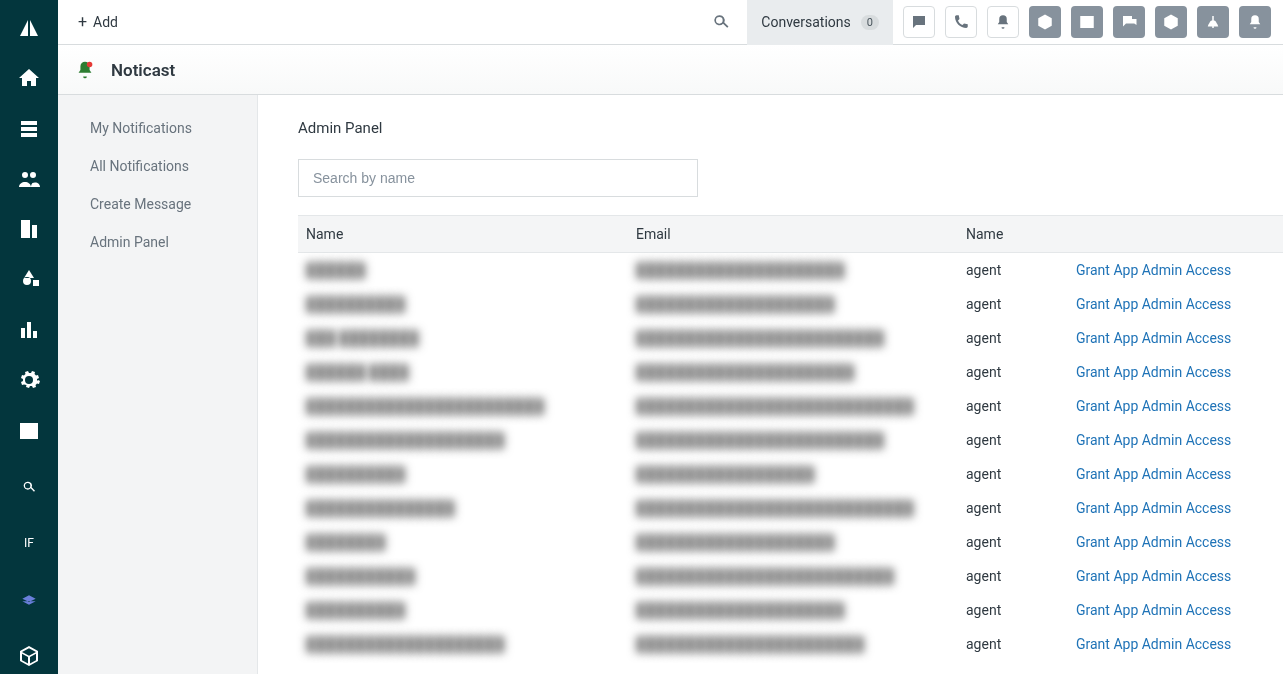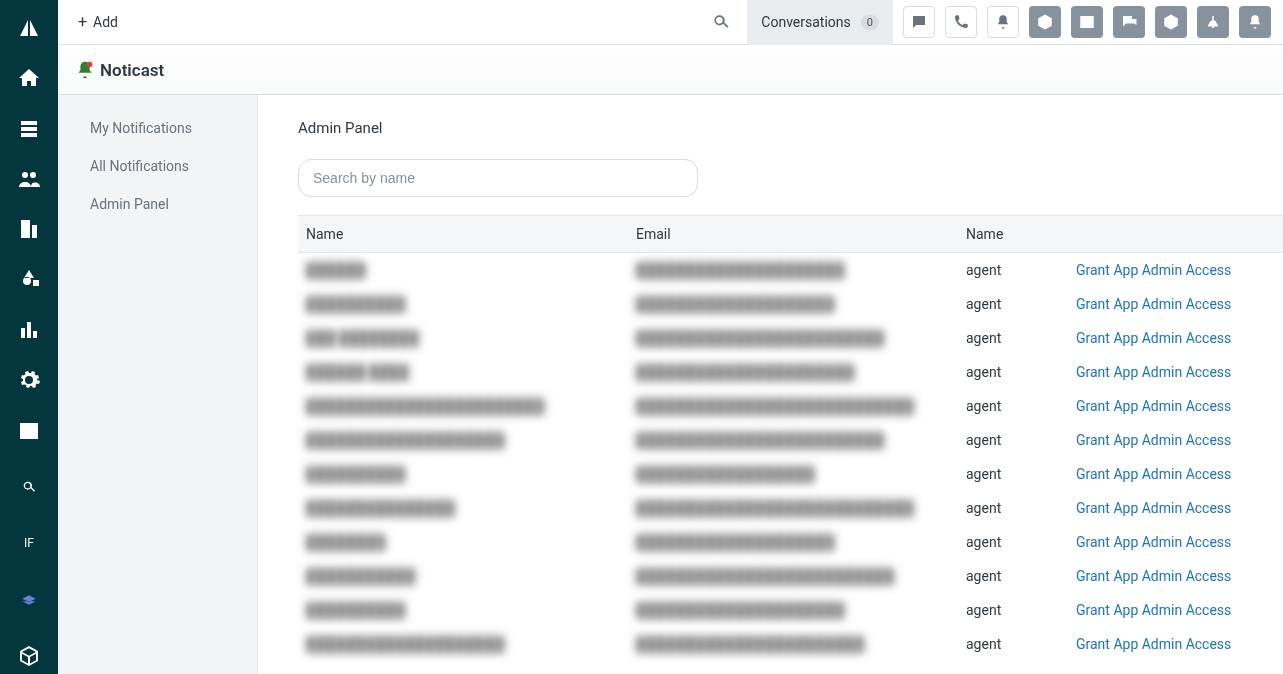--- a/index.html
+++ b/index.html
@@ -83,21 +83,21 @@
   .icon-box svg { width: 18px; height: 18px; }
   .icon-box.dark svg { fill: #ffffff; }
   .icon-box:not(.dark) svg { fill: #68737d; }
 
   
   .apptitle {
     height: 50px;
     border-bottom: 1px solid #d8dcde;
     background: linear-gradient(#fff, #f8f9f9);
     display: flex; align-items: center;
-    padding: 0 16px; gap: 4px;
+    padding: 0 16px; gap: 15px;
     font-size: 17px; font-weight: 600;
   }
   .app-logo {
     width: 22px; height: 22px; position: relative;
     display:flex; align-items:center; justify-content:center;
     font-size: 18px;
   }
 
   
   .body { flex:1; display:flex; overflow:hidden; }
@@ -116,21 +116,21 @@
 
   .content {
     flex:1;
     padding: 24px 0 0 40px;
     overflow: auto;
     background: #fff;
   }
   .page-title { font-size: 15px; color: #2f3941; margin-bottom: 22px; }
   .search-input {
     width: 400px; height: 38px;
-    border: 1px solid #d8dcde; border-radius: 13px;
+    border: 1px solid #d8dcde; border-radius: 0;
     padding: 0 14px; font-size: 14px;
     color: #2f3941;
   }
   .search-input::placeholder { color: #87929d; }
 
   table.users {
     width: 100%;
     border-collapse: collapse;
     margin-top: 18px;
   }
@@ -304,20 +304,23 @@
       <span>Noticast</span>
     </div>
 
     <div class="body">
       <aside class="sidebar">
         <div class="sidebar-item">
           <span>My Notifications</span>
         </div>
         <div class="sidebar-item">
           <span>All Notifications</span>
+        </div>
+        <div class="sidebar-item">
+          <span>Create Message</span>
         </div>
         <div class="sidebar-item">
           <span>Admin Panel</span>
         </div>
       </aside>
 
       <div class="content">
         <div class="page-title">Admin Panel</div>
         <input class="search-input" type="text" placeholder="Search by name" style="">
 

